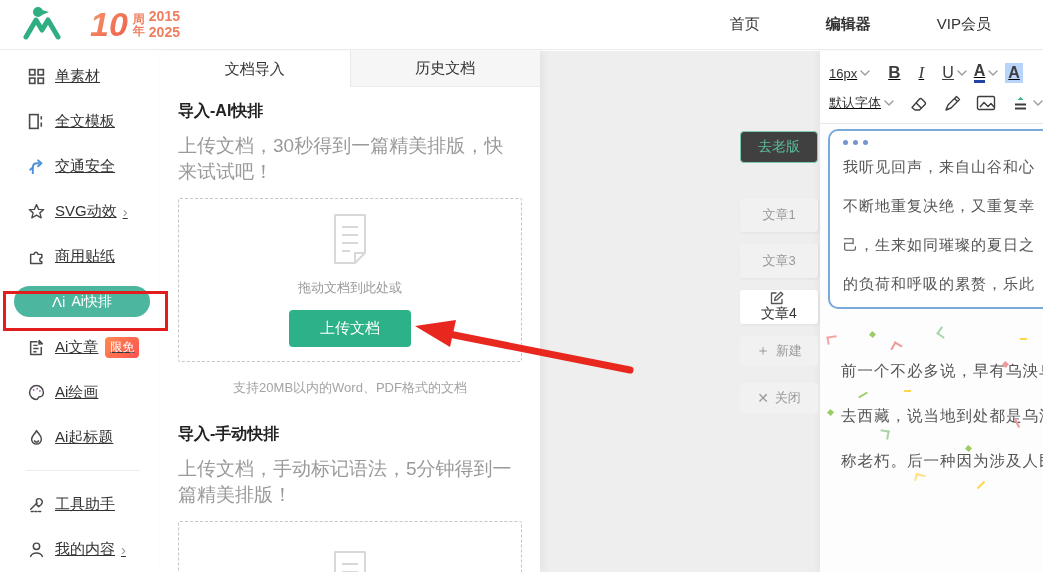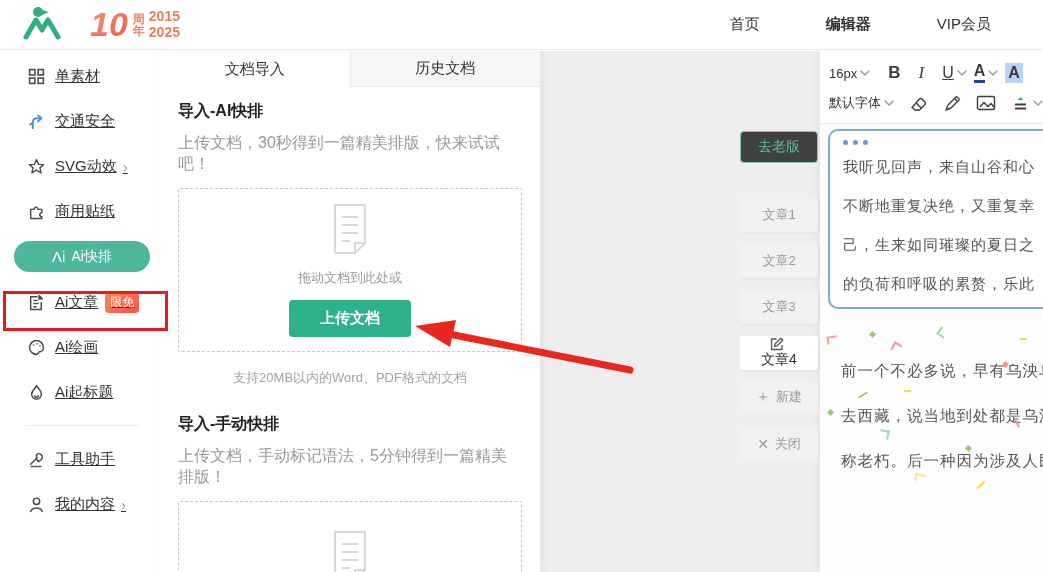--- a/index.html
+++ b/index.html
@@ -23,21 +23,21 @@
   .nav-item { font-size:15px; color:#333; cursor:pointer; }
   .nav-item.active { font-weight:700; }
 
   
   .workspace { position:absolute; top:51px; left:0; right:0; bottom:0; }
   .sidebar { position:absolute; left:0; top:0; bottom:0; width:160px; background:#fff; padding-top:10px; }
   .gap-bg { position:absolute; left:540px; top:0; bottom:0; width:280px; background:#eeeeef; }
   .main-panel { position:absolute; left:160px; top:0; bottom:0; width:380px; background:#fff;
                 box-shadow:3px 0 8px rgba(0,0,0,.05); }
   .editor-panel { position:absolute; right:0; top:0; bottom:0; width:223px; background:#fff;
-                  box-shadow:-3px 0 6px rgba(0,0,0,.04); }
+                  box-shadow:-3px 0 6px rgba(0,0,0,.04);text-decoration:underline; }
 
   
   .side-item { display:flex; align-items:center; height:30px; margin:0 0 15px 0; padding-left:26px;
                font-size:15px; color:#333; cursor:pointer;text-decoration:underline; }
   .side-item .icon { width:20px; height:20px; display:flex; align-items:center; justify-content:center; margin-right:9px; }
   .side-item .chev-r { color:#999; font-size:15px; margin-left:6px; }
   .side-pill { display:flex; align-items:center; justify-content:center; width:136px; height:31px;
                margin:0 0 15px 14px; background:#4db69e; border-radius:16px; color:#fff;
                font-size:14px; cursor:pointer; }
   .side-pill .ai-glyph { font-size:15px; margin-right:6px; font-weight:400; }
@@ -47,26 +47,26 @@
   .red-annot-box { position:absolute; left:3px; top:240px; width:165px; height:40px;
                    border:3px solid #e11d1d; z-index:8; pointer-events:none; }
 
   
   .tab-row { display:flex; height:36px; }
   .imp-tab { flex:1; display:flex; align-items:center; justify-content:center; font-size:15px;
              color:#333; cursor:pointer; background:#fff; }
   .imp-tab.inactive { background:#f6f6f7; border-left:1px solid #e9e9e9; border-bottom:1px solid #e9e9e9; color:#333; }
   .panel-body { padding:14px 18px 0 18px; }
   .sec-title { font-size:16px; font-weight:700; color:#222; }
-  .sec-sub { font-size:16px; color:#9a9a9a; margin-top:11px; }
+  .sec-sub { font-size:19px; color:#9a9a9a; margin-top:11px; }
   .drop-zone { margin-top:13px; border:1px dashed #c6c6c6; border-radius:2px; height:164px;
                display:flex; flex-direction:column; align-items:center; justify-content:center; cursor:pointer; }
   .drop-hint { font-size:13px; color:#9a9a9a; margin-top:10px; }
   .upload-btn { margin-top:13px; width:122px; height:37px; background:#2db189; color:#fff;
-                font-size:15px; border:none; border-radius:4px; cursor:pointer;font-weight:bold; }
+                font-size:15px; border:none; border-radius:4px; cursor:pointer; }
   .format-hint { text-align:center; font-size:13px; color:#a3a3a3; margin-top:17px; }
   .sec-gap { margin-top:27px; }
   .drop-zone.tall { height:210px; justify-content:flex-start; padding-top:28px; }
 
   
   .doc-tabs { position:absolute; left:740px; top:80px; width:78px; z-index:3; }
   .old-ver-btn { width:78px; height:32px; background:#404040; border:1px solid #7ecbb2; border-radius:4px;
                  color:#5bbd9d; font-size:14px; cursor:pointer; margin-bottom:35px; }
   .file-tab { width:78px; height:34px; background:#f1f1f2; border-radius:3px; display:flex;
               align-items:center; justify-content:center; font-size:13px; color:#999;
@@ -168,20 +168,29 @@
             <rect x="1.5" y="1.5" width="5" height="5"></rect>
               <rect x="9.5" y="1.5" width="5" height="5"></rect>
             <rect x="1.5" y="9.5" width="5" height="5"></rect>
               <rect x="9.5" y="9.5" width="5" height="5"></rect>
           </svg>
           </span>
         <span>单素材</span>
       </div>
       <div class="side-item">
         <span class="icon">
+          <svg width="17" height="17" viewBox="0 0 16 16" fill="none" stroke="#4a4a4a" stroke-width="1.5">
+            <rect x="1.5" y="1.5" width="8" height="13"></rect>
+              <path d="M12.5 3 v3 M12.5 9 v4"></path>
+          </svg>
+          </span>
+        <span>全文模板</span>
+      </div>
+      <div class="side-item">
+        <span class="icon">
           <svg width="17" height="17" viewBox="0 0 16 16" fill="none" stroke="#4a90d9" stroke-width="1.8">
             <path d="M4.5 15 V9 C4.5 6.2 6.5 5 9 5 H11"></path>
             <path d="M9.5 2.2 L12.6 5 L9.5 7.8" stroke-linecap="round" stroke-linejoin="round"></path>
             <path d="M4.5 9 L2 11" stroke-linecap="round"></path>
           </svg>
           </span>
         <span>交通安全</span>
       </div>
       <div class="side-item">
         <span class="icon">
@@ -293,21 +302,20 @@
           </span>
           <div class="drop-hint">拖动文档到此处或</div>
 
         </div>
       </div>
     </div>
 
     <div class="doc-tabs">
       <button class="old-ver-btn">去老版</button>
       <div class="file-tab">文章1</div>
-      <div class="file-tab">文章2</div>
       <div class="file-tab">文章3</div>
       <div class="file-tab active">
         <span class="icon">
           <svg width="14" height="14" viewBox="0 0 14 14" fill="none" stroke="#555" stroke-width="1.3" stroke-linejoin="round">
             <path d="M12 8 V12.5 H1.5 V2 H6.5"></path>
             <path d="M10.8 1.2 l2 2 -5.6 5.6 -2.6 .6 .6 -2.6z"></path>
           </svg>
           </span>
         <span>文章4</span>
       </div>

